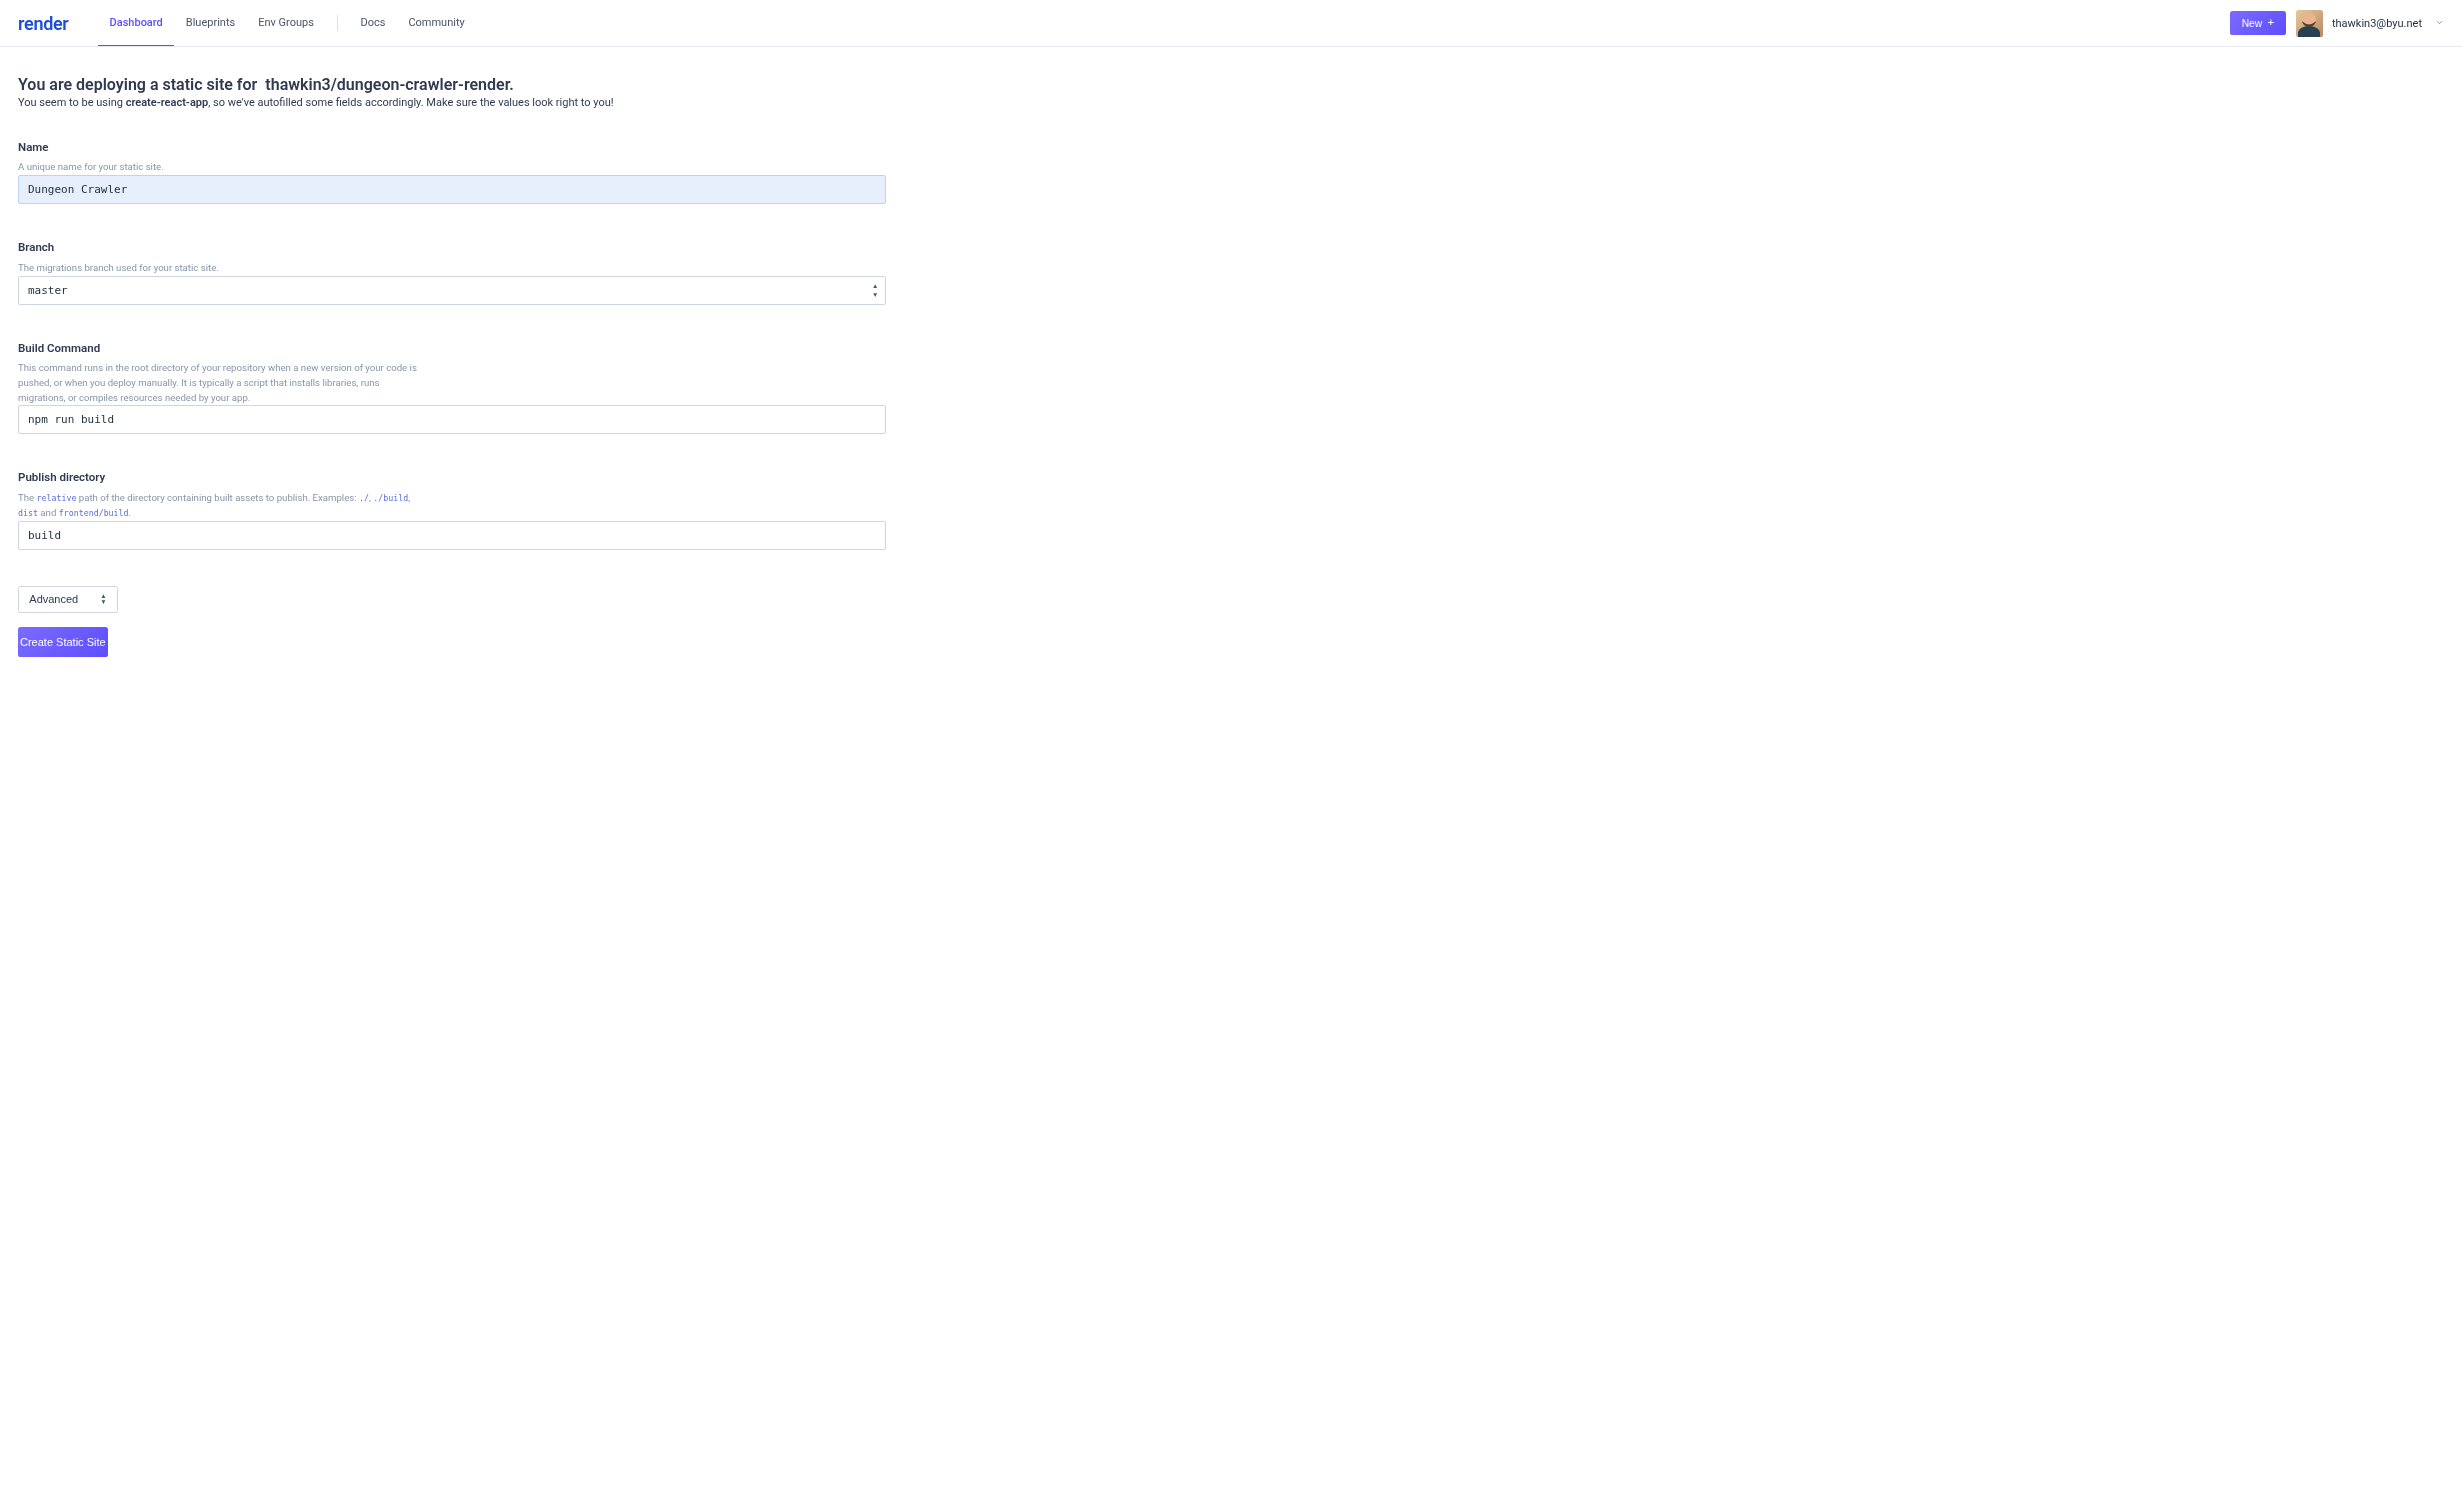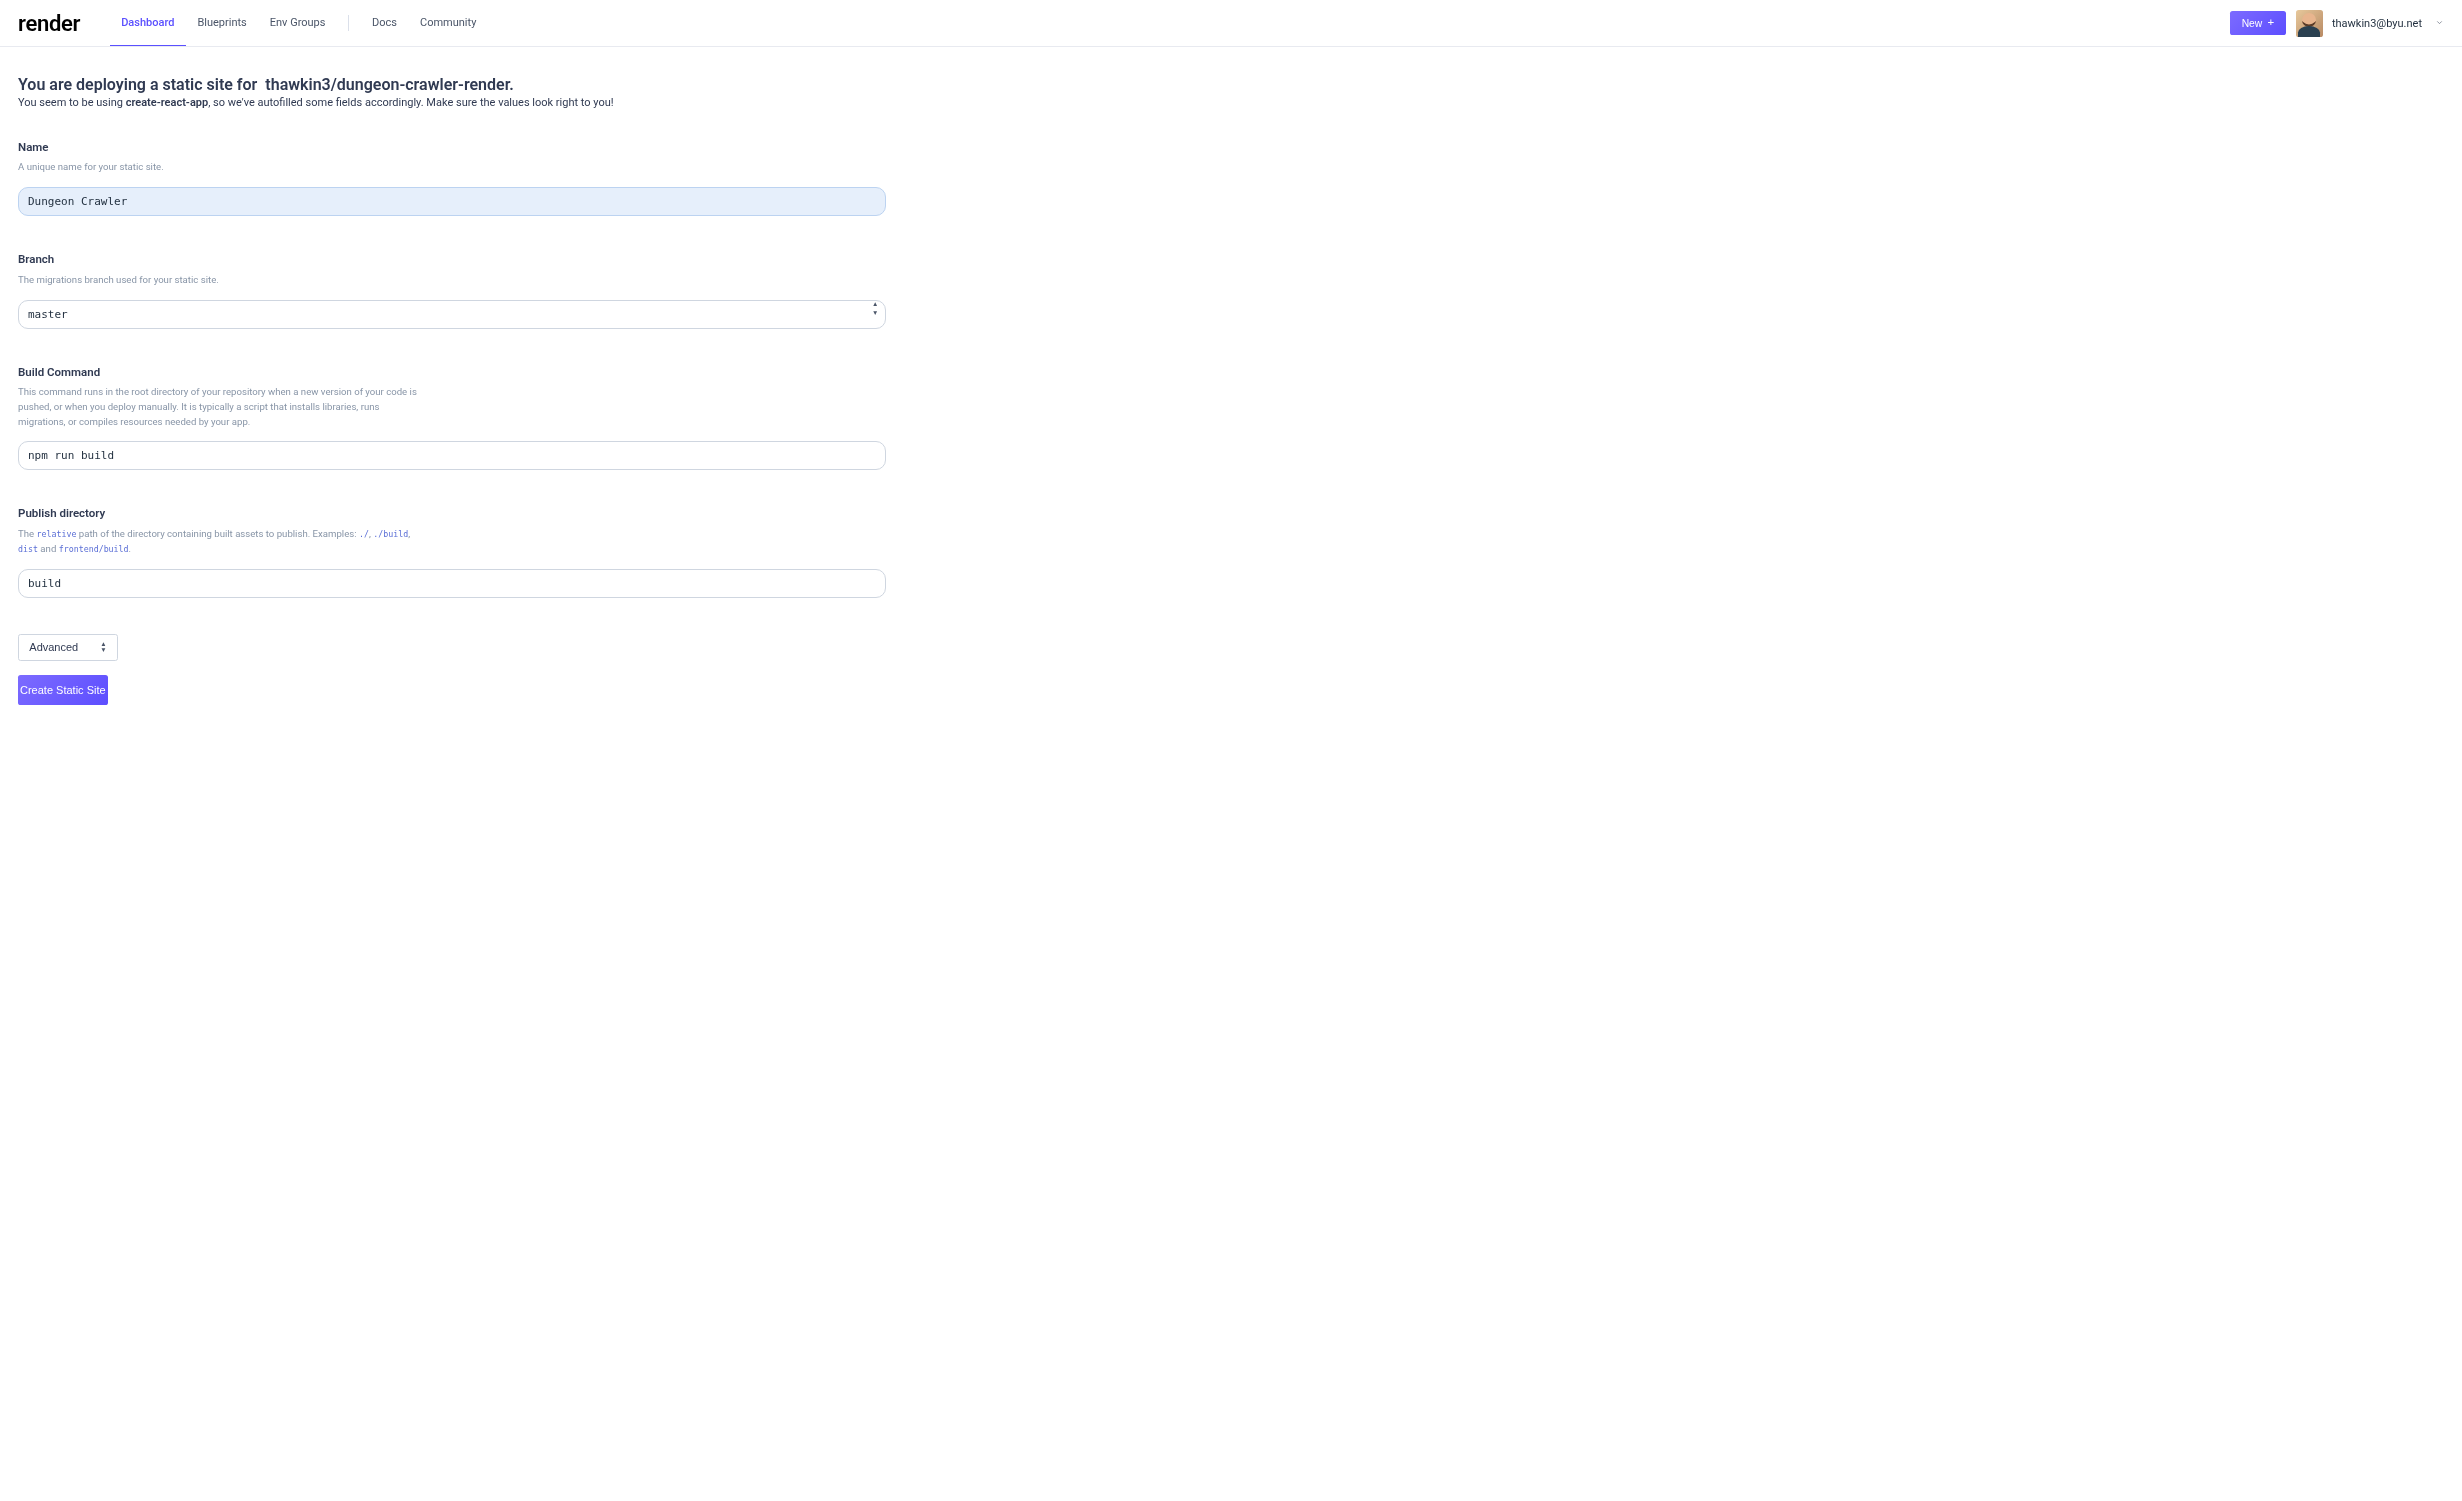--- a/index.html
+++ b/index.html
@@ -11,22 +11,22 @@
   }
   .topbar {
     display: flex;
     align-items: center;
     height: 47px;
     padding: 0 18px;
     border-bottom: 0.6px solid #e8eaf0;
   }
   .logo {
     font-weight: 600;
-    font-size: 22px;
-    color: #000000;
+    font-size: 18px;
+    color: #1d4ed8;
     letter-spacing: -0.3px;
     margin-right: 29.5px;
   }
   .nav-left { display: flex; align-items: center; height: 100%; }
   .nav-link {
     display: flex; align-items: center; height: 100%;
     padding: 0 11.5px; color: #4a5568; font-size: 11px;
     cursor: pointer; border-bottom: 1.9px solid transparent;
   }
   .nav-link.active { color: #5b50ff; border-bottom-color: #5b50ff; font-weight: 500; }
@@ -66,21 +66,21 @@
   .field-row { display: flex; margin-bottom: 36px; flex-direction: column; }
   .field-left { width: 436px; padding-right: 26px; }
   .field-right { flex: 1; }
   .field-label { font-size: 11.5px; font-weight: 600; color: #303a52; margin-bottom: 6.4px; }
   .field-help { font-size: 9.6px; color: #8895a7; line-height: 1.55; }
   .field-help .code { font-family: ui-monospace, SFMono-Regular, Menlo, monospace; color:#5b6fd6; font-size: 8.3px; }
   .input, .select {
     width: 100%; padding: 7px 9px;
     font-family: ui-monospace, SFMono-Regular, Menlo, monospace;
     font-size: 11px; color: #1f2d3d;
-    border: 0.6px solid #cfd6e0; border-radius: 10px; background:#fff;margin-top:12px;
+    border: 0.6px solid #cfd6e0; border-radius: 2px; background:#fff;
   }
   .input.filled { background: #e6effb; border-color: #bcd3f1; }
   .select-wrap { position: relative; }
   .select { appearance: none; padding-right: 22px; }
   .select-caret {
     position: absolute; right: 7.7px; top: 50%; transform: translateY(-50%);
     display:flex; flex-direction:column; gap:0.6px; color:#4a5568; font-size:6.4px; pointer-events:none;
   }
 
   .advanced-btn {

